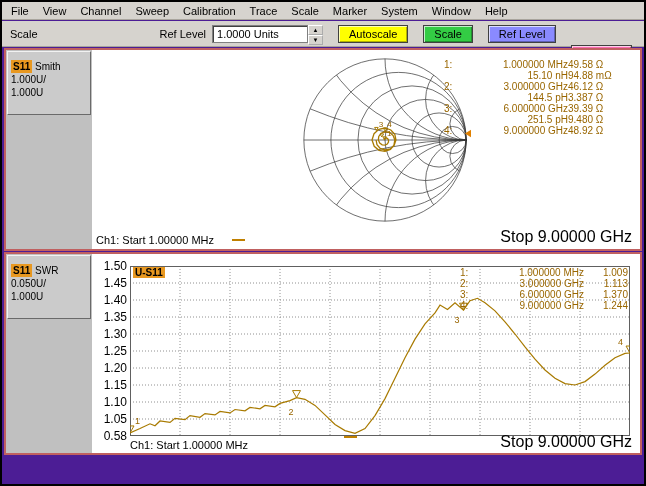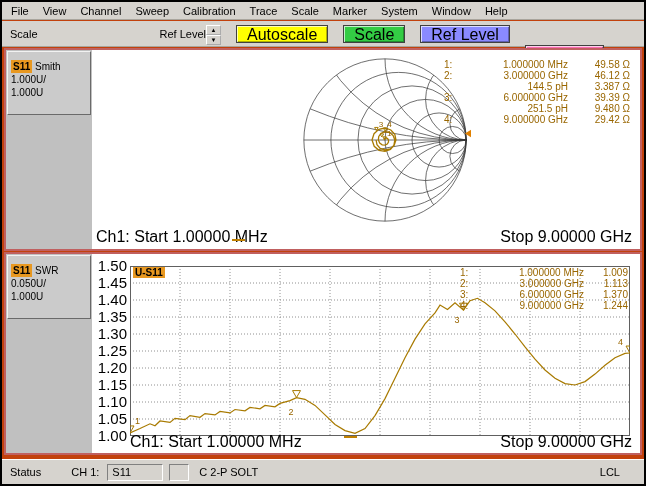--- a/index.html
+++ b/index.html
@@ -1,37 +1,37 @@
 <!DOCTYPE html>
 <html style="--chip: #e89820; --trace: #a87a00; --mtext: #996600; --pborder: #c06060;"><head>
 <meta charset="utf-8">
 <style>
   * { margin:0; padding:0; box-sizing:border-box; }
   html,body { width:646px; height:486px; overflow:hidden; background:#808080;
               font-family:"Liberation Sans", sans-serif; }
-  .app { position:relative; width:646px; height:486px; background:#c2410c;
+  .app { position:relative; width:646px; height:486px; background:#4c1d95;
          border:2px solid #000; color:#000; }
 
   
   .menubar { position:absolute; left:0; top:0; width:642px; height:18px;
              background:#d6d3ce; display:flex; align-items:center; padding-left:2px;
              font-size:11px; border-bottom:1px solid #a8a49c; }
   .menu-item { padding:2px 7px; cursor:default; }
   .toolbar { position:absolute; left:0; top:19px; width:642px; height:26px;
              background:#d6d3ce; display:flex; align-items:center; font-size:11px;
              border-bottom:1px solid #a8a49c; }
   .tb-title { margin-left:8px; }
   .tb-label { margin-left:122px; }
   .tb-input { margin-left:6px; width:96px; height:18px; background:#fff;
               border:1px solid #808080; box-shadow:inset 1px 1px 0 #404040;
               padding-left:4px; line-height:16px; display:inline-block; }
   .spinner { display:inline-flex; flex-direction:column; width:15px; height:18px; }
   .spin-btn { flex:1; font-size:6px; line-height:8px; text-align:center;
               background:#d6d3ce; border:1px outset #fff; cursor:default; }
-  .tb-btn { margin-left:15px; height:18px; padding:0 10px; font-size:16px;
+  .tb-btn { margin-left:15px; height:18px; padding:0 10px; font-size:11px;
             font-family:"Liberation Sans",sans-serif; border:1px solid #404040;
             box-shadow:inset 1px 1px 0 rgba(255,255,255,.7), inset -1px -1px 0 rgba(0,0,0,.3);
             cursor:default; }
 
   
   .panel { position:absolute; left:2px; width:638px; border:2px solid var(--pborder,#c06060);
            background:#c0c0c0; display:flex; }
   .panel.upper { top:46px; height:203px; }
   .panel.lower { top:250px; height:203px; }
   .sidebar { width:86px; background:#c0c0c0; }
@@ -46,34 +46,34 @@
   #smith-svg { position:absolute; left:207px; top:4px; width:172px; height:172px; }
   svg text { font-family:"Liberation Sans",sans-serif; }
 
   
   .readout { position:absolute; color:var(--mtext,#996600); font-size:10px; }
   .readout.upper-readout { top:9px; right:10px; width:186px; }
   .readout.lower-readout { top:13px; right:12px; width:168px; }
   .ro-row { display:flex; height:11px; line-height:11px; }
   .ro-n { width:14px; }
   .ro-mid { flex:1; text-align:right; }
-  .upper-readout .ro-val { width:62px; text-align:right; }
+  .upper-readout .ro-val { width:62px; }
   .lower-readout .ro-val { width:44px; text-align:right; }
 
   
-  .axis-start { position:absolute; bottom:3px; left:4px; font-size:16px; }
+  .axis-start { position:absolute; bottom:3px; left:4px; font-size:11px; }
   .axis-start.lower-start { left:38px; bottom:2px; }
   .axis-stop { position:absolute; bottom:3px; right:8px; font-size:16px; }
   .axis-stop.lower-stop { bottom:2px; }
   .sweep-dash { position:absolute; width:13px; height:2px; background:#c08000; }
   .dash-upper { left:140px; bottom:8px; }
   .dash-lower { left:252px; bottom:15px; }
 
   
-  .ytick { position:absolute; left:0; width:35px; text-align:right; font-size:15px;
+  .ytick { position:absolute; left:0; width:35px; text-align:right; font-size:12px;
            height:10px; line-height:10px; }
   #swr-grid { position:absolute; left:38px; top:12px; width:500px; height:170px; }
   #swr-svg { width:100%; height:100%; display:block; }
   .trace-chip { position:absolute; left:41px; top:13px; }
 
   
   .statusbar { position:absolute; left:0; top:457px; width:642px; height:25px;
                background:#d6d3ce; border-top:1px solid #fff; display:flex;
                align-items:center; font-size:11px; }
   .sb-status { margin-left:8px; }
@@ -101,20 +101,21 @@
     <span class="menu-item">Scale</span>
     <span class="menu-item">Marker</span>
     <span class="menu-item">System</span>
     <span class="menu-item">Window</span>
     <span class="menu-item">Help</span>
   </div>
 
   <div class="toolbar">
     <span class="tb-title">Scale</span>
     <span class="tb-label">Ref Level</span>
+    <span class="tb-input">1.0000 Units</span>
     <span class="spinner">
       <span class="spin-btn">▲</span>
       <span class="spin-btn">▼</span>
     </span>
     <button class="tb-btn" style="background: rgb(255, 255, 0);">Autoscale</button>
     <button class="tb-btn" style="background: rgb(51, 204, 68);">Scale</button>
     <button class="tb-btn" style="background: rgb(138, 138, 255);">Ref Level</button>
     <button class="tb-btn" style="background: rgb(248, 104, 176); margin-top: 40px;">Ref Pos</button>
   </div>
 
@@ -169,20 +170,25 @@
           <path d="M 0.985 -0.08 L 1.06 -0.125 L 1.06 -0.035 Z" fill="#e08000"></path>
         </svg>
 
       <div class="readout upper-readout">
         <div class="ro-row">
             <span class="ro-n">1:</span>
             <span class="ro-mid">1.000000 MHz</span>
             <span class="ro-val">49.58 Ω</span>
           </div>
         <div class="ro-row">
+            <span class="ro-n"></span>
+            <span class="ro-mid">15.10 nH</span>
+            <span class="ro-val">94.88 mΩ</span>
+          </div>
+        <div class="ro-row">
             <span class="ro-n">2:</span>
             <span class="ro-mid">3.000000 GHz</span>
             <span class="ro-val">46.12 Ω</span>
           </div>
         <div class="ro-row">
             <span class="ro-n"></span>
             <span class="ro-mid">144.5 pH</span>
             <span class="ro-val">3.387 Ω</span>
           </div>
         <div class="ro-row">
@@ -191,21 +197,21 @@
             <span class="ro-val">39.39 Ω</span>
           </div>
         <div class="ro-row">
             <span class="ro-n"></span>
             <span class="ro-mid">251.5 pH</span>
             <span class="ro-val">9.480 Ω</span>
           </div>
         <div class="ro-row">
             <span class="ro-n">4:</span>
             <span class="ro-mid">9.000000 GHz</span>
-            <span class="ro-val">29.42 Ω</span>
+            <span class="ro-val">48.92 Ω</span>
           </div>
       </div>
 
       <div class="axis-start">Ch1: Start 1.00000 MHz</div>
       <div class="sweep-dash dash-upper"></div>
       <div class="axis-stop">Stop 9.00000 GHz</div>
     </div>
   </div>
 
   <div class="panel lower">
@@ -224,21 +230,21 @@
           <div class="ytick" style="top: 7px;">1.50</div>
           <div class="ytick" style="top: 24px;">1.45</div>
           <div class="ytick" style="top: 41px;">1.40</div>
           <div class="ytick" style="top: 58px;">1.35</div>
           <div class="ytick" style="top: 75px;">1.30</div>
           <div class="ytick" style="top: 92px;">1.25</div>
           <div class="ytick" style="top: 109px;">1.20</div>
           <div class="ytick" style="top: 126px;">1.15</div>
           <div class="ytick" style="top: 143px;">1.10</div>
           <div class="ytick" style="top: 160px;">1.05</div>
-          <div class="ytick" style="top: 177px;">1.00</div>
+          <div class="ytick" style="top: 177px;">0.58</div>
         </div>
       <div id="swr-grid">
         <svg id="swr-svg" viewBox="0 0 500 170" preserveAspectRatio="none">
             <g stroke="#909090" stroke-width="1" stroke-dasharray="1,2">
               <line x1="50" y1="0" x2="50" y2="170"></line>
               <line x1="0" y1="17" x2="500" y2="17"></line>
               <line x1="100" y1="0" x2="100" y2="170"></line>
               <line x1="0" y1="34" x2="500" y2="34"></line>
               <line x1="150" y1="0" x2="150" y2="170"></line>
               <line x1="0" y1="51" x2="500" y2="51"></line>
@@ -291,22 +297,13 @@
             <span class="ro-val">1.244</span>
           </div>
       </div>
 
       <div class="axis-start lower-start">Ch1: Start 1.00000 MHz</div>
       <div class="sweep-dash dash-lower"></div>
       <div class="axis-stop lower-stop">Stop 9.00000 GHz</div>
     </div>
   </div>
 
-  <div class="statusbar">
-    <span class="sb-status">Status</span>
-    <span class="sb-ch">CH 1:</span>
-    <span class="sb-box sb-meas">S11</span>
-    <span class="sb-box sb-small"></span>
-    <span class="sb-cal">C 2-P SOLT</span>
-    <span class="sb-spacer"></span>
-    <span class="sb-lcl">LCL</span>
-  </div>
 </div>
 
 </body></html>

